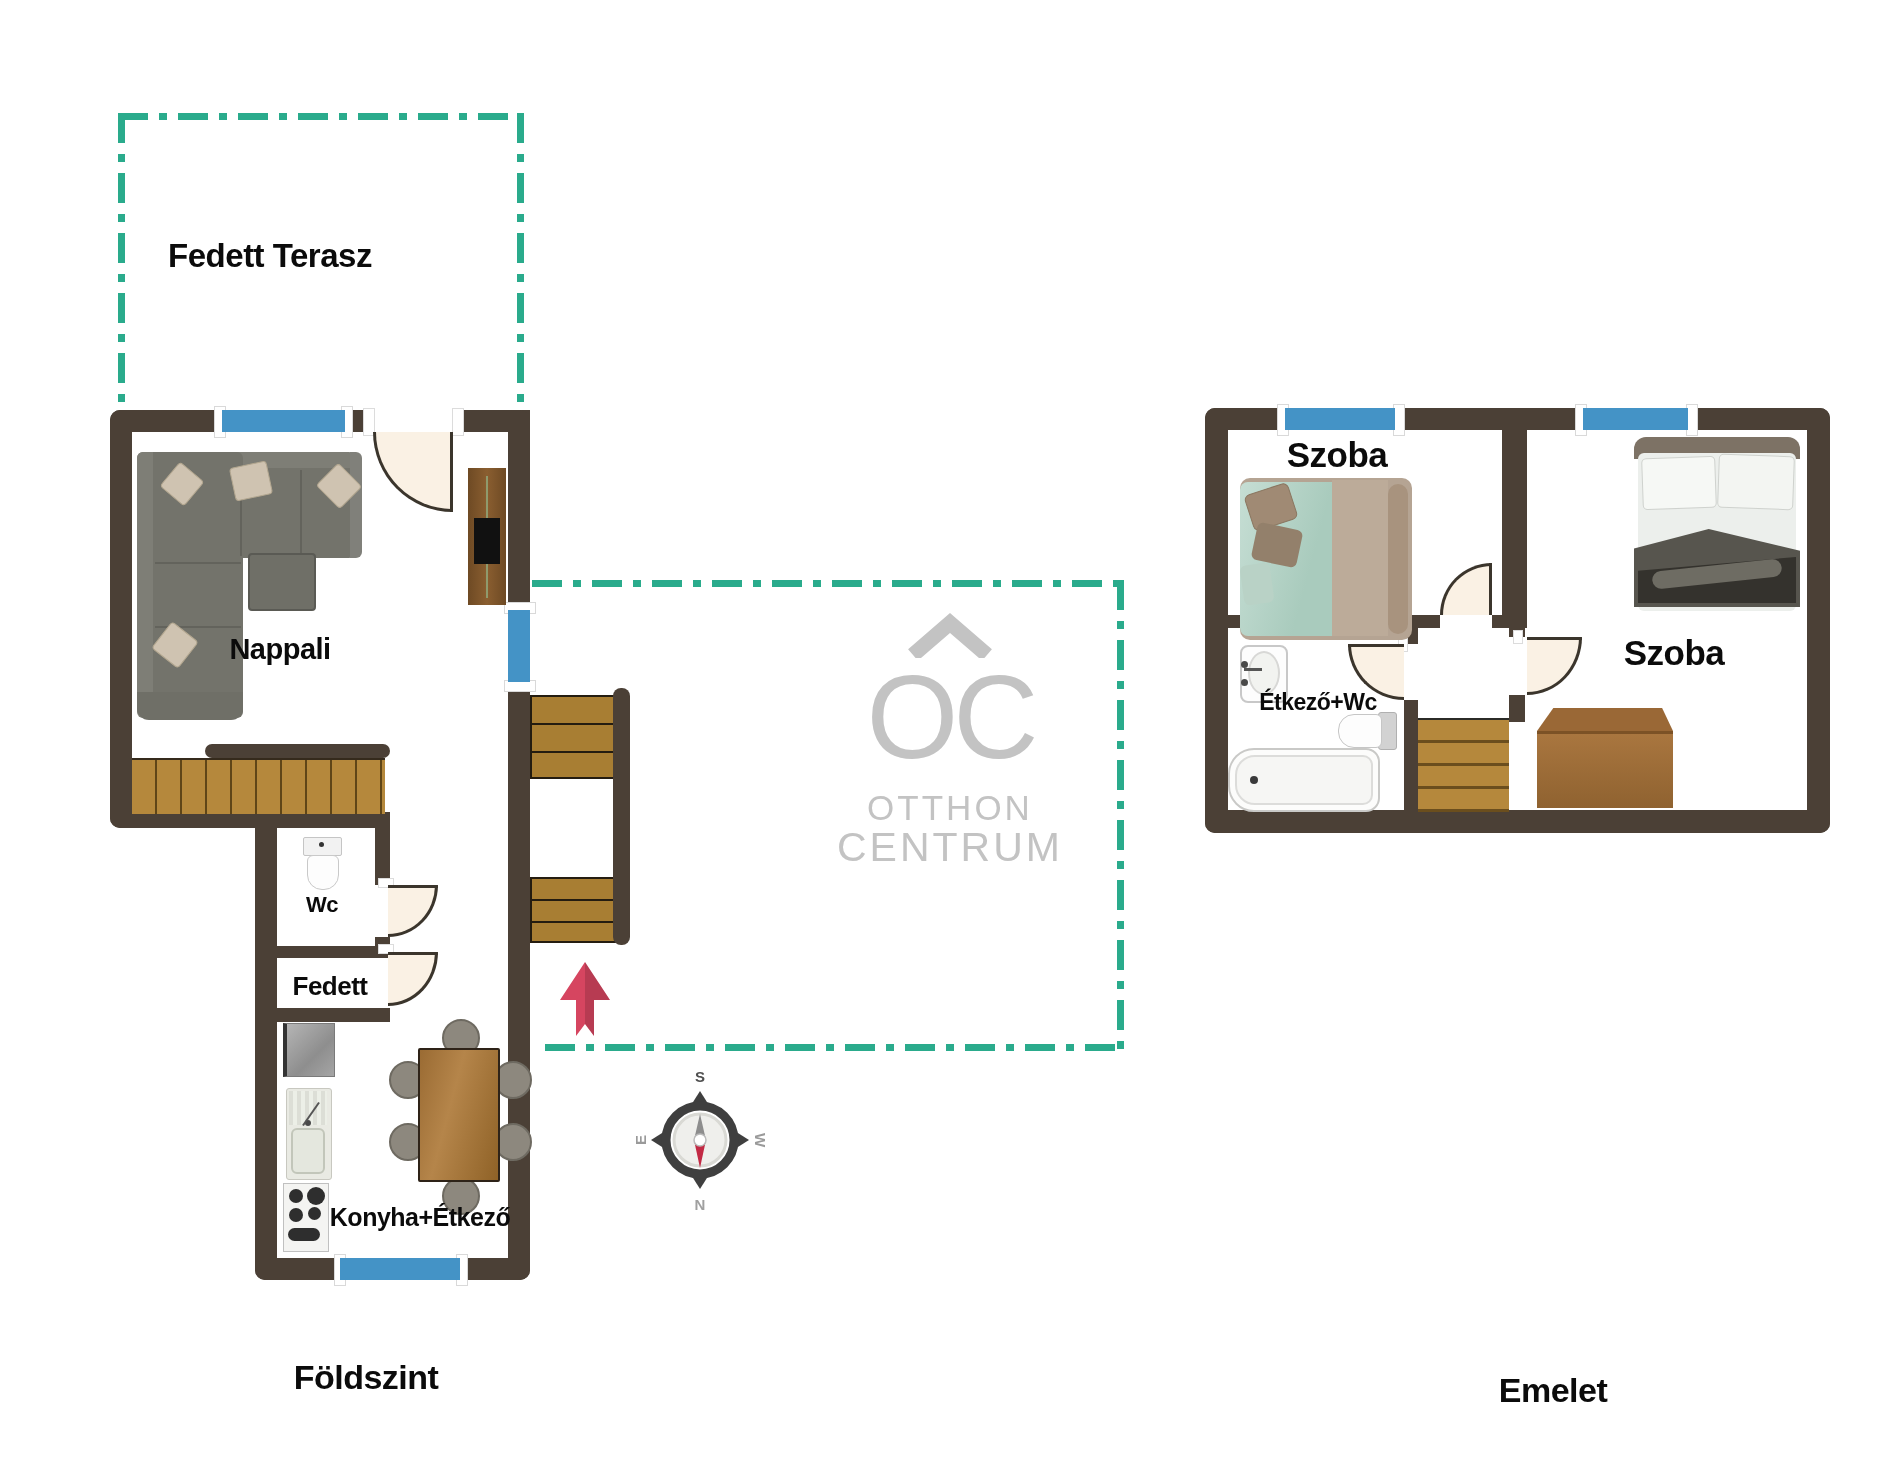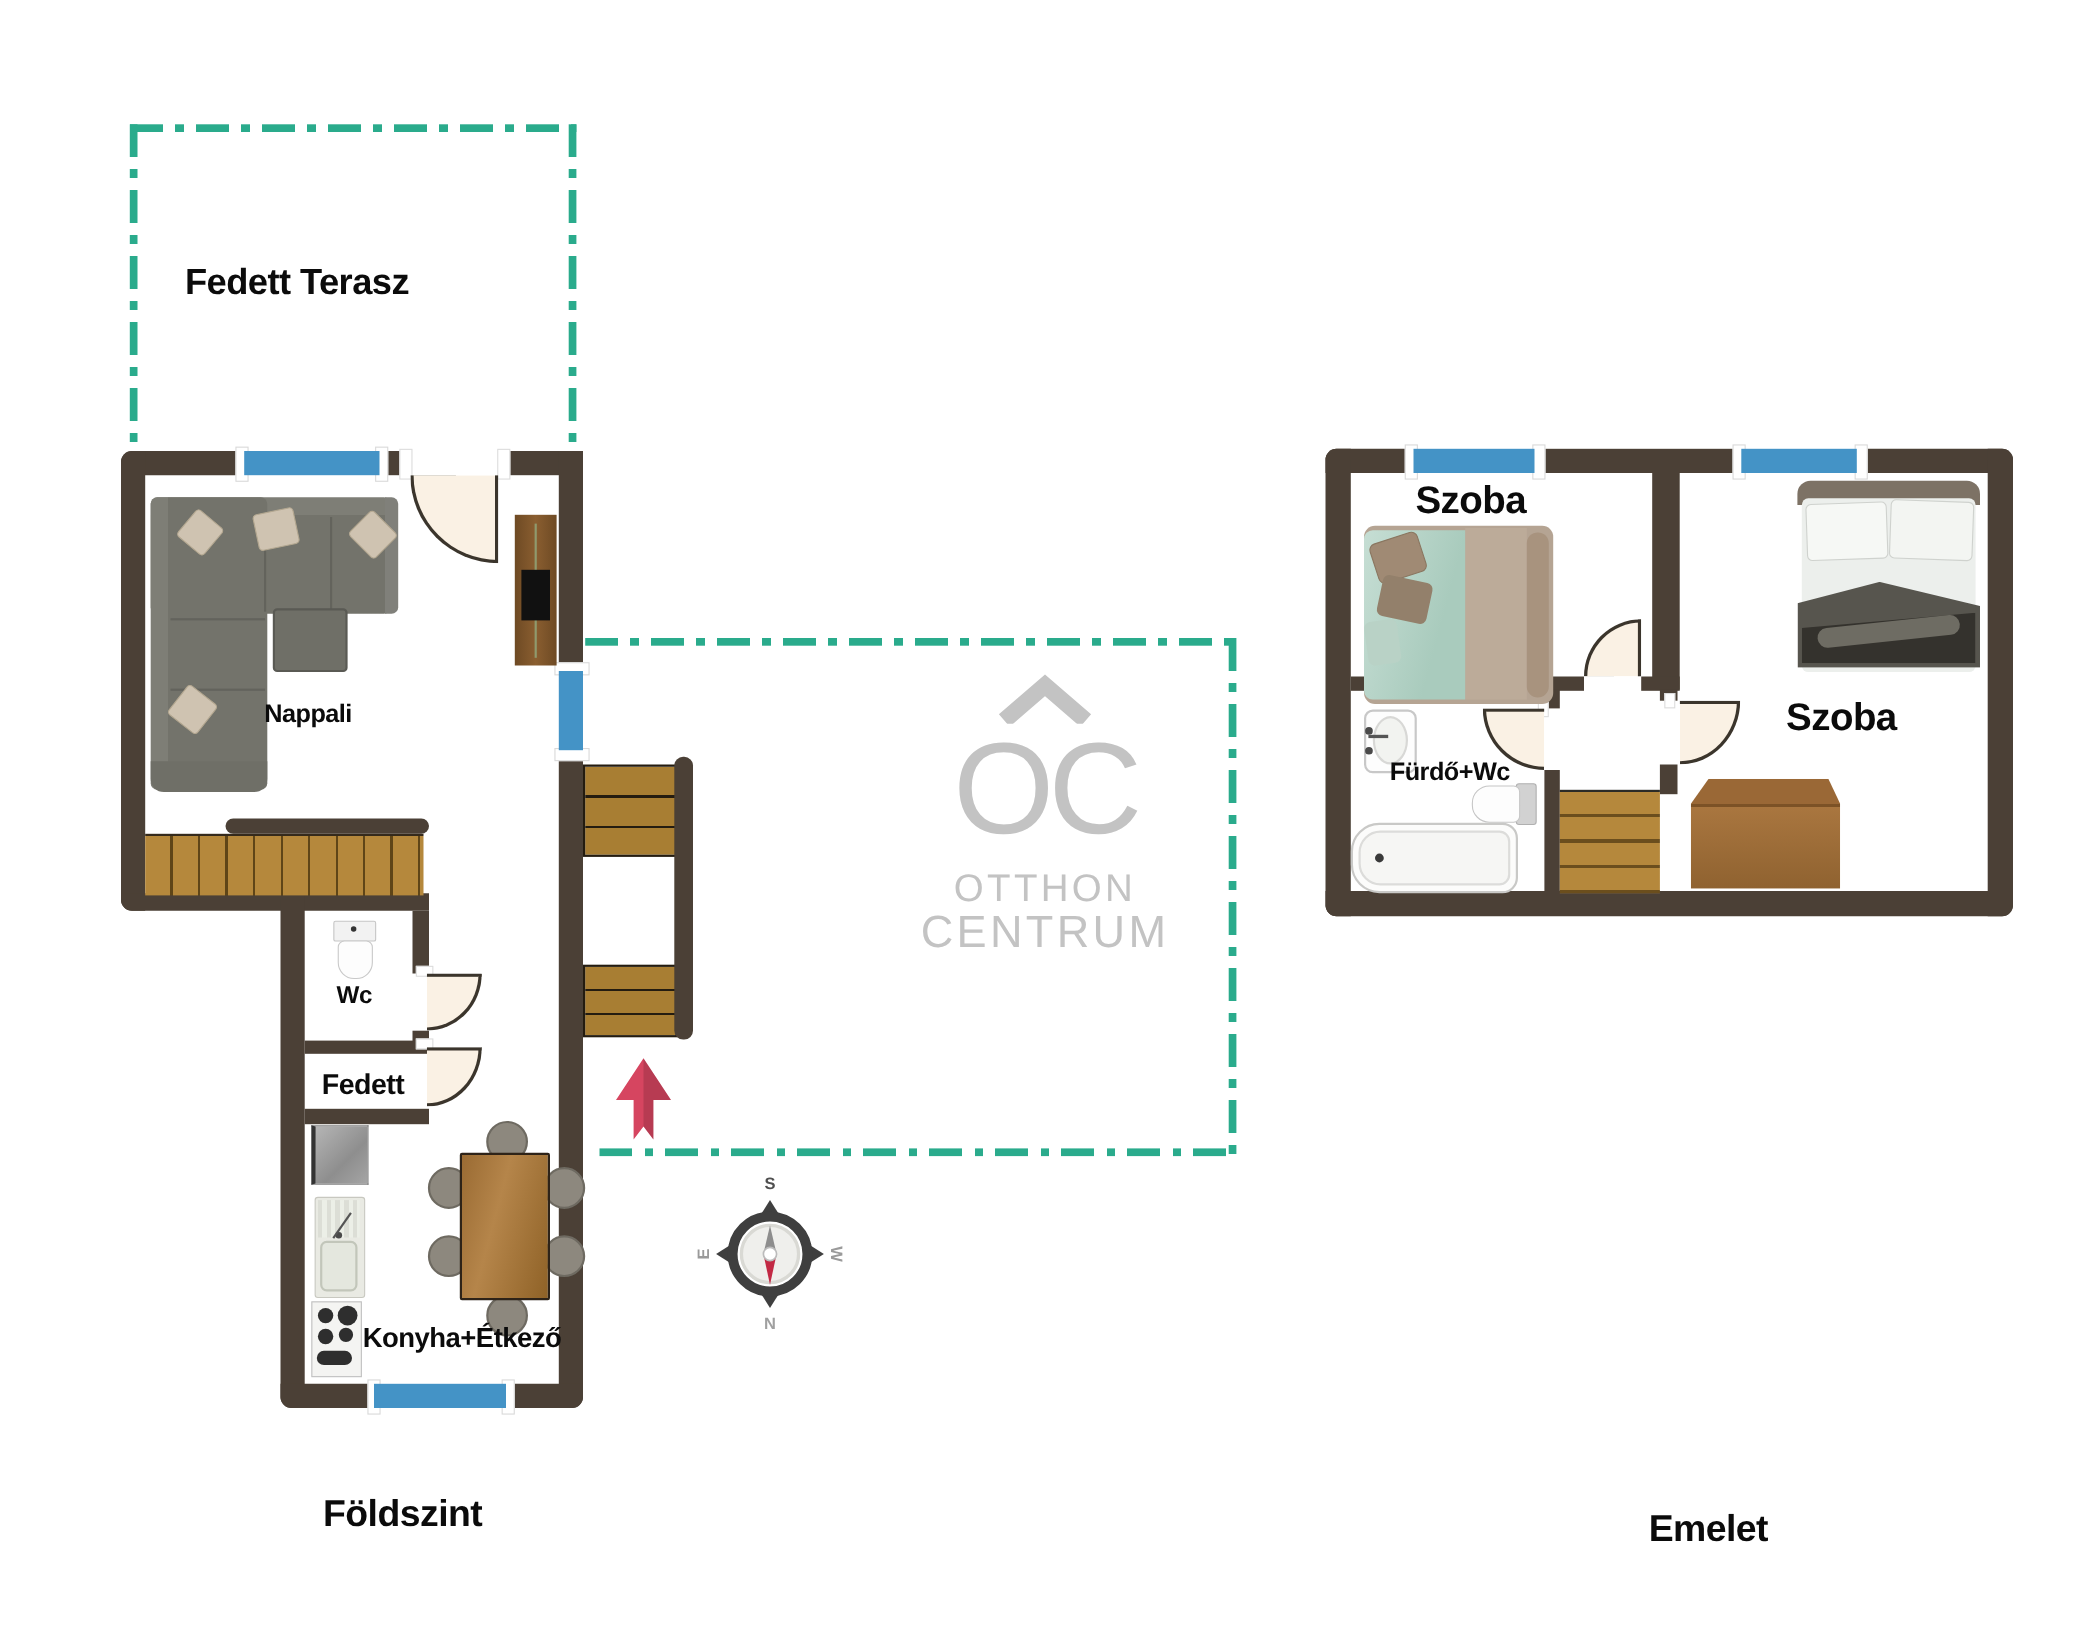--- a/index.html
+++ b/index.html
@@ -183,21 +183,21 @@
       <polygon points="52,26 58,52 46,52" fill="#8d8d8d"></polygon>
       <polygon points="46,52 58,52 52,80" fill="#c22944"></polygon>
       <circle cx="52" cy="52" r="6" fill="#ffffff" stroke="#bbbbbb" stroke-width="1.5"></circle>
     </svg>
     <div class="compass-letter" style="left:700px;top:1076px;color:#4f4f4f;">S</div>
     <div class="compass-letter" style="left:700px;top:1204px;color:#a0a0a0;">N</div>
     <div class="compass-letter" style="left:640px;top:1140px;color:#9a9a9a;transform:translate(-50%,-50%) rotate(-90deg);">E</div>
     <div class="compass-letter" style="left:760px;top:1140px;color:#9a9a9a;transform:translate(-50%,-50%) rotate(90deg);">W</div>
   </div>
 
-  <div class="lbl" style="left:280px;top:649px;font-size:23px;">Nappali</div>
+  <div class="lbl" style="left:280px;top:649px;font-size:29px;">Nappali</div>
   <div class="lbl" style="left:322px;top:905px;font-size:22px;">Wc</div>
   <div class="lbl" style="left:330px;top:986px;font-size:26px;">Fedett</div>
   <div class="lbl" style="left:420px;top:1217px;font-size:25px;">Konyha+Étkező</div>
   <div class="lbl" style="left:366px;top:1377px;font-size:34px;">Földszint</div>
 
   <div class="wall" style="left:1205px;top:408px;width:80px;height:22px;border-radius:10px 0 0 0;"></div>
   <div class="wall" style="left:1395px;top:408px;width:188px;height:22px;"></div>
   <div class="wall" style="left:1688px;top:408px;width:142px;height:22px;border-radius:0 10px 0 0;"></div>
   <div class="wall" style="left:1205px;top:408px;width:23px;height:425px;border-radius:10px 0 0 10px;"></div>
   <div class="wall" style="left:1807px;top:408px;width:23px;height:425px;border-radius:0 10px 10px 0;"></div>
@@ -264,16 +264,16 @@
   <div>
     <div class="abs" style="left:1228px;top:748px;width:152px;height:64px;background:#fcfcfb;border:2px solid #c9c9c7;border-radius:26px 14px 14px 26px;box-sizing:border-box;"></div>
     <div class="abs" style="left:1235px;top:755px;width:138px;height:50px;background:#f6f6f4;border:2px solid #dcdcda;border-radius:20px 10px 10px 20px;box-sizing:border-box;"></div>
     <div class="abs" style="left:1250px;top:776px;width:8px;height:8px;background:#3a3a3a;border-radius:50%;"></div>
   </div>
 
   <div class="stairs-v" style="left:1418px;top:718px;width:91px;height:92px;"></div>
 
   <div class="lbl" style="left:1337px;top:455px;font-size:35px;">Szoba</div>
   <div class="lbl" style="left:1674px;top:653px;font-size:35px;">Szoba</div>
-  <div class="lbl" style="left:1318px;top:702px;font-size:23px;">Fürdő+Wc</div>
+  <div class="lbl" style="left:1318px;top:702px;font-size:23px;">Étkező+Wc</div>
   <div class="lbl" style="left:1553px;top:1390px;font-size:34px;">Emelet</div>
 
 </div>
 
 </body></html>

